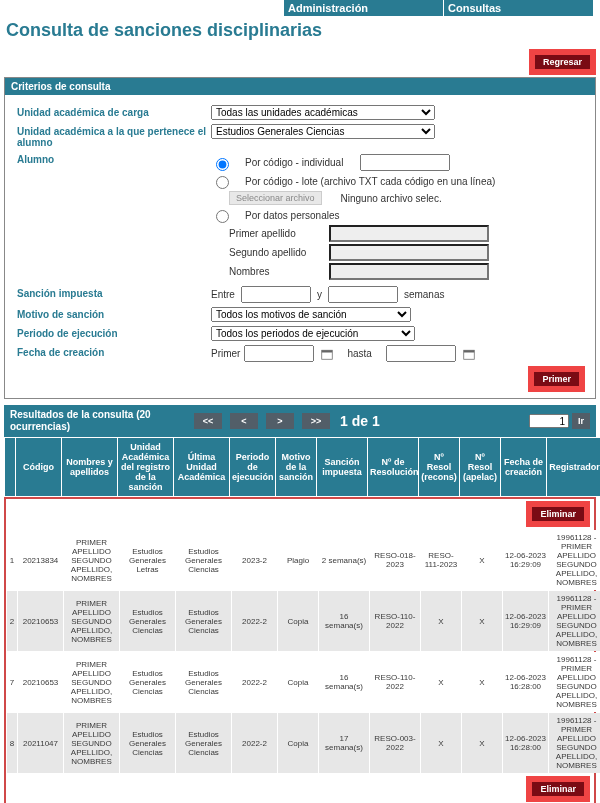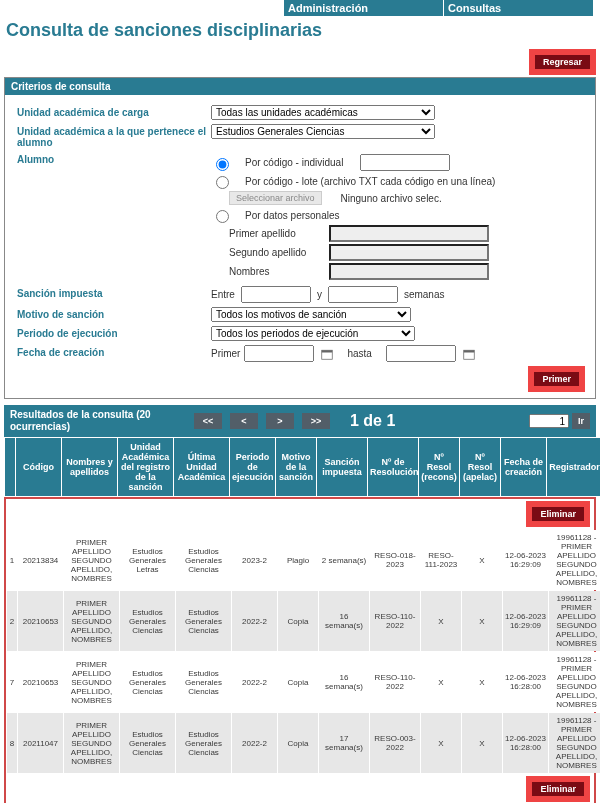--- a/index.html
+++ b/index.html
@@ -123,21 +123,21 @@
   
   .results-bar {
     background:#297B92; color:#fff; display:flex; align-items:center;
     padding:4px 6px; margin:0 4px;
   }
   .results-title { flex:0 0 180px; font-size:10px; font-weight:bold; line-height:12px; }
   .pager-btn {
     background:#525e68; color:#fff; border:none; width:28px; height:16px;
     font-size:9px; font-weight:bold; cursor:pointer; margin:0 4px;
   }
-  .page-info { margin-left:16px; font-weight:bold; font-size:16px; }
+  .page-info { margin-left:6px; font-weight:bold; font-size:14px; }
   .spacer-flex { flex:1; }
   .page-jump { width:40px; font-size:10px; text-align:right; height:14px; }
   .go-btn {
     background:#525e68; color:#fff; border:none; padding:0 6px; height:16px;
     font-size:9px; font-weight:bold; margin-left:3px; cursor:pointer;
   }
 
   
   table.results{
     border-collapse:separate; border-spacing:1px; width:592px;

